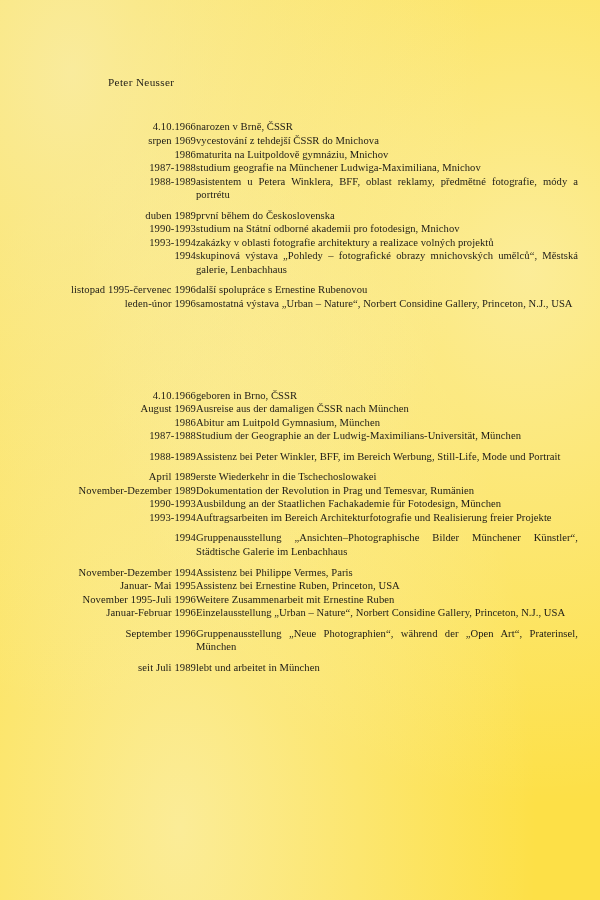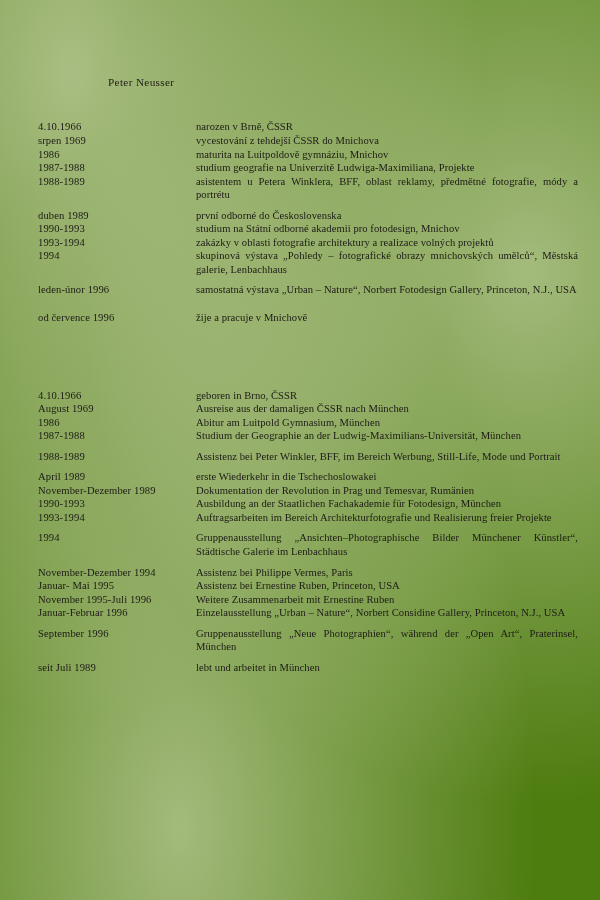--- a/index.html
+++ b/index.html
@@ -12,21 +12,21 @@
     height: 900px;
     background: #fdfdf3;
     font-family: "Liberation Serif", "DejaVu Serif", serif;
     color: #1c1a16;
     overflow: hidden;
     position: relative;
   }
   .page {
     position: absolute;
     inset: 0;
-    background: #4d7c0f;
+    background: #fde047;
     padding: 0;
     box-sizing: border-box;
   }
   
   .paper-texture {
     position: absolute;
     inset: 0;
     pointer-events: none;
     background:
       radial-gradient(ellipse at 12% 8%, rgba(246,244,226,0.55), rgba(253,253,243,0) 55%),
@@ -60,20 +60,21 @@
   }
   table.cv td {
     vertical-align: top;
     padding: 0;
     font-size: 10.6px;
     line-height: 13.55px;
     color: #1d1b16;
   }
   td.date {
     width: 158px;
+    text-align: right;
     padding-right: 10px;
     white-space: nowrap;
     letter-spacing: 0.1px;
   }
   td.desc {
     text-align: justify;
     text-justify: inter-word;
     padding-right: 4px;
     letter-spacing: 0.05px;
     hyphens: none;
@@ -108,65 +109,65 @@
             <tr>
               <td class="date">srpen 1969</td>
               <td class="desc nojustify">vycestování z  tehdejší ČSSR do Mnichova</td>
             </tr>
             <tr>
               <td class="date">1986</td>
               <td class="desc nojustify">maturita na Luitpoldově gymnáziu, Mnichov</td>
             </tr>
             <tr>
               <td class="date">1987-1988</td>
-              <td class="desc nojustify">studium geografie na Univerzitě Ludwiga-Maximiliana, Projekte</td>
+              <td class="desc nojustify">studium geografie na Münchener Ludwiga-Maximiliana, Mnichov</td>
             </tr>
             <tr>
               <td class="date">1988-1989</td>
               <td class="desc nojustify">asistentem u Petera Winklera, BFF, oblast reklamy, předmětné fotografie, módy a portrétu</td>
             </tr>
             <tr class="gap">
               <td></td>
               <td></td>
             </tr>
             <tr>
               <td class="date">duben 1989</td>
-              <td class="desc nojustify">první odborné do Československa</td>
+              <td class="desc nojustify">první během do Československa</td>
             </tr>
             <tr>
               <td class="date">1990-1993</td>
               <td class="desc nojustify">studium na Státní odborné akademii pro fotodesign, Mnichov</td>
             </tr>
             <tr>
               <td class="date">1993-1994</td>
               <td class="desc nojustify">zakázky v  oblasti fotografie architektury a  realizace volných projektů</td>
             </tr>
             <tr>
               <td class="date">1994</td>
               <td class="desc">skupinová výstava  „Pohledy – fotografické obrazy mnichovských umělců“, Městská galerie, Lenbachhaus</td>
             </tr>
             <tr class="gap">
               <td></td>
               <td></td>
             </tr>
             <tr>
+              <td class="date">listopad 1995-červenec 1996</td>
+              <td class="desc nojustify">další spolupráce s  Ernestine Rubenovou</td>
+            </tr>
+            <tr>
               <td class="date">leden-únor 1996</td>
-              <td class="desc">samostatná výstava  „Urban – Nature“,  Norbert Fotodesign Gallery, Princeton, N.J., USA</td>
-            </tr>
-            <tr class="gap">
-              <td></td>
-              <td></td>
-            </tr>
-            <tr class="gap">
-              <td></td>
-              <td></td>
-            </tr>
-            <tr>
-              <td class="date">od července 1996</td>
-              <td class="desc nojustify">žije a pracuje v Mnichově</td>
+              <td class="desc">samostatná výstava  „Urban – Nature“,  Norbert Considine Gallery, Princeton, N.J., USA</td>
+            </tr>
+            <tr class="gap">
+              <td></td>
+              <td></td>
+            </tr>
+            <tr class="gap">
+              <td></td>
+              <td></td>
             </tr>
           </tbody>
       </table>
     </div>
 
     <div class="cv-section german">
       <table class="cv">
         <tbody id="german-body">
             <tr>
               <td class="date">4.10.1966</td>

